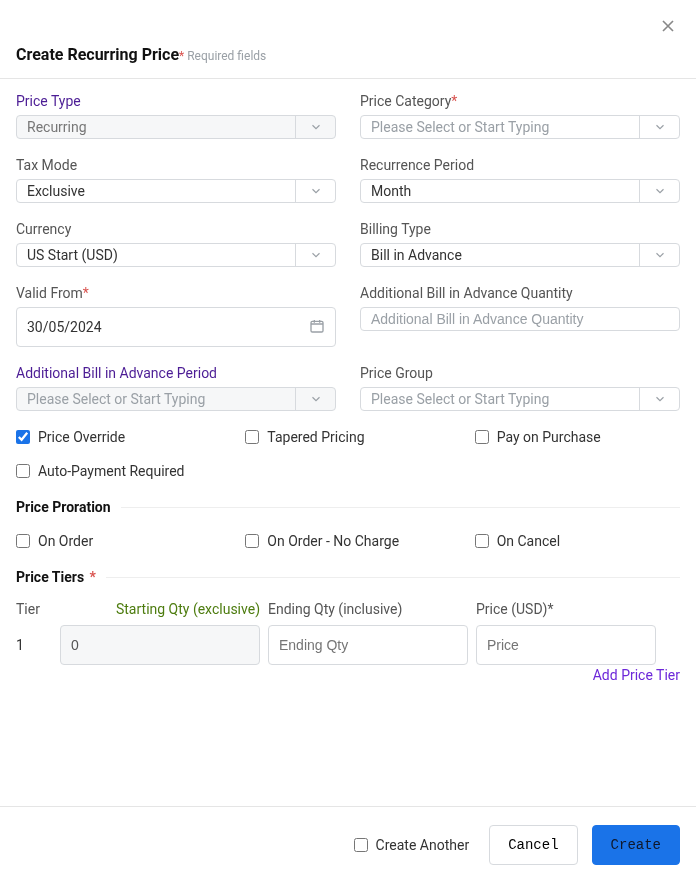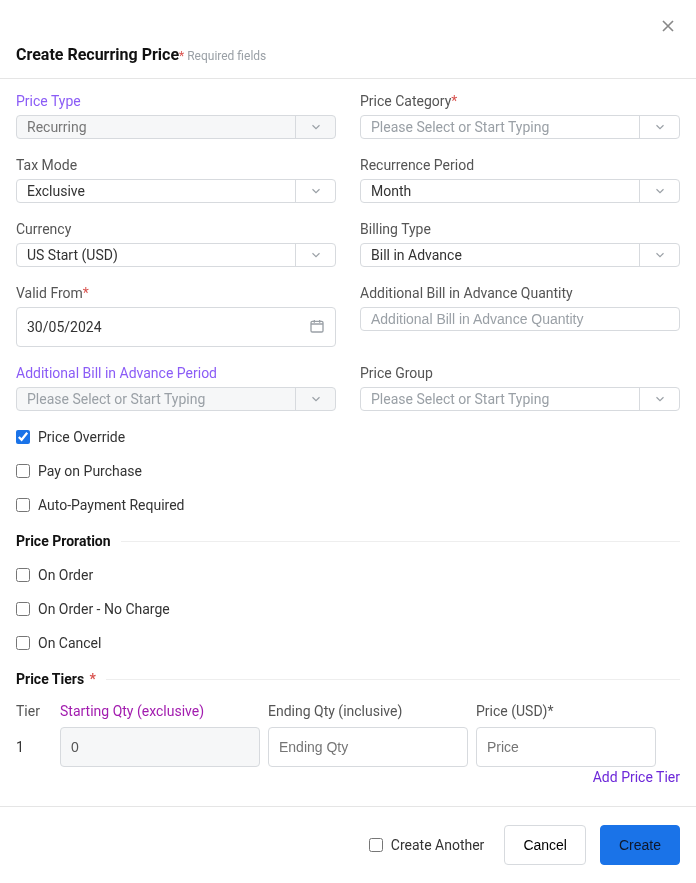--- a/index.html
+++ b/index.html
@@ -54,21 +54,21 @@
     column-gap: 24px;
     row-gap: 18px;
     padding-top: 14px;
   }
   .field-label {
     font-size: 14px;
     color: #555;
     margin-bottom: 6px;
     display: block;
   }
-  .field-label.disabled { color: #8b5cf6; }
+  .field-label.disabled { color: #4c1d95; }
   .field-label .star { color: #d9534f; }
   .select, .text-input {
     width: 100%;
     height: 24px;
     border: 1px solid #d7dade;
     border-radius: 4px;
     background: #fff;
     display: flex;
     align-items: center;
     padding: 0 10px;
@@ -108,33 +108,33 @@
   .date-icon svg{width:16px;height:16px;}
   .checkbox-row {
     display: flex; align-items: center; gap: 8px;
     font-size: 14px; color: #333;
   }
   input[type=checkbox] {
     width: 14px; height: 14px; accent-color: #1a73e8;
   }
   .checkbox-grid {
     display: grid;
-    grid-template-columns: 1fr;
+    grid-template-columns: 1fr 1fr 1fr;
     column-gap: 24px; row-gap: 18px;
     padding-top: 8px;
   }
   
   .tiers-head {
     display: grid;
     grid-template-columns: 36px 200px 200px 180px;
     column-gap: 8px;
     font-size: 14px; color:#555;
     padding-top: 12px;
   }
-  .tiers-head .disabled { color:#a21caf; }
+  .tiers-head .disabled { color:#4d7c0f;text-align:right; }
   .tiers-row {
     display: grid;
     grid-template-columns: 36px 200px 200px 180px;
     column-gap: 8px;
     align-items: center;
     padding-top: 8px;
   }
   .tiers-row .idx { font-size:14px; }
   .tier-input {
     height: 40px; border:1px solid #d7dade; border-radius:4px;
@@ -149,21 +149,21 @@
   
   .footer {
     border-top: 1px solid #e5e5e5;
     padding: 18px 16px;
     display: flex; align-items: center; justify-content: flex-end;
     gap: 14px;
   }
   .footer .chk { display:flex; align-items:center; gap:8px; font-size:14px; margin-right: 6px; }
   .btn {
     height: 40px; padding: 0 18px; border-radius:4px;
-    font-size:14px; cursor:pointer; border:1px solid #d7dade; background:#fff;
+    font-size:14px; cursor:pointer; border:1px solid #d7dade; background:#fff;font-family:Liberation Mono, monospace;
   }
   .btn.primary { background:#1a73e8; color:#0f172a; border-color:#1a73e8; }
 </style>
 </head>
 <body>
 
 <div class="dialog-header">
   <span class="dialog-title">Create Recurring Price</span>
   <span class="required-note"><span class="star">*</span> <span>Required fields</span></span>
   <div class="close-btn">
@@ -296,20 +296,24 @@
       </div>
     </div>
   </div>
 
   <div class="checkbox-grid" style="padding-top:18px;">
     <label class="checkbox-row">
       <input type="checkbox" id="cb-price-override" checked="" style="">
       <span>Price Override</span>
     </label>
     <label class="checkbox-row">
+      <input type="checkbox" id="cb-tapered" style="">
+      <span>Tapered Pricing</span>
+    </label>
+    <label class="checkbox-row">
       <input type="checkbox" id="cb-pay-on-purchase" style="">
       <span>Pay on Purchase</span>
     </label>
     <label class="checkbox-row">
       <input type="checkbox" id="cb-auto-pay" style="">
       <span>Auto-Payment Required</span>
     </label>
   </div>
 
   <div class="section-label-rule">

